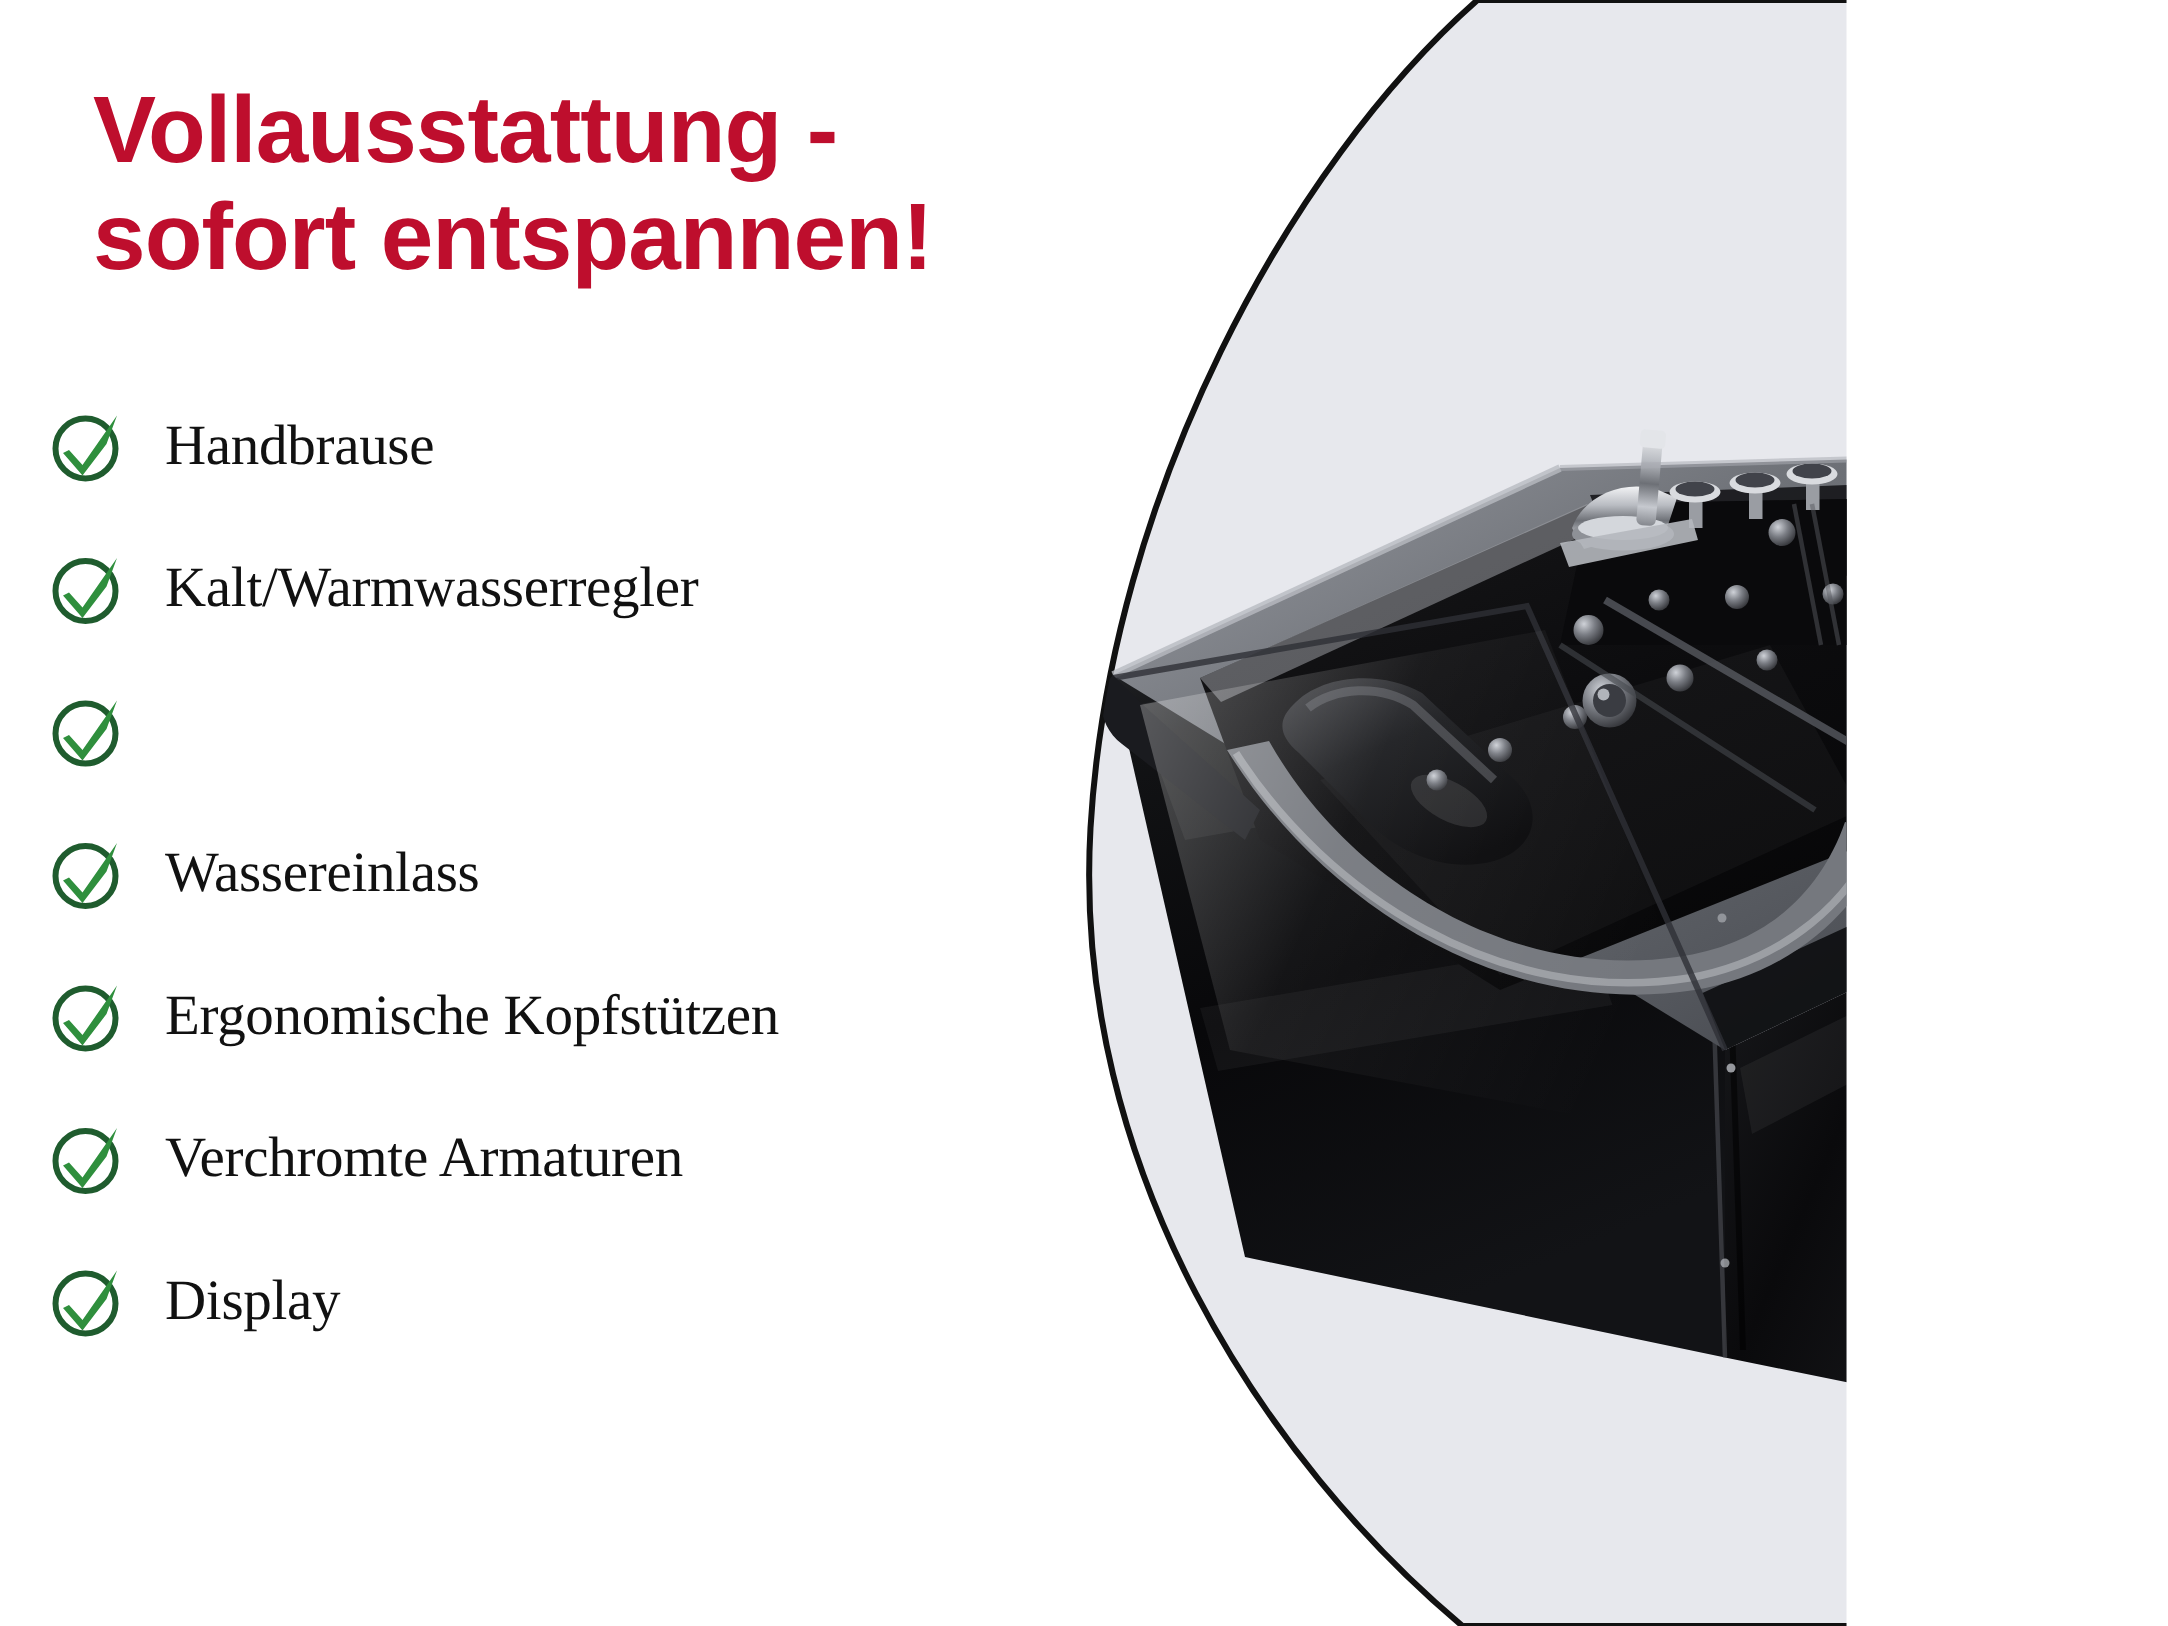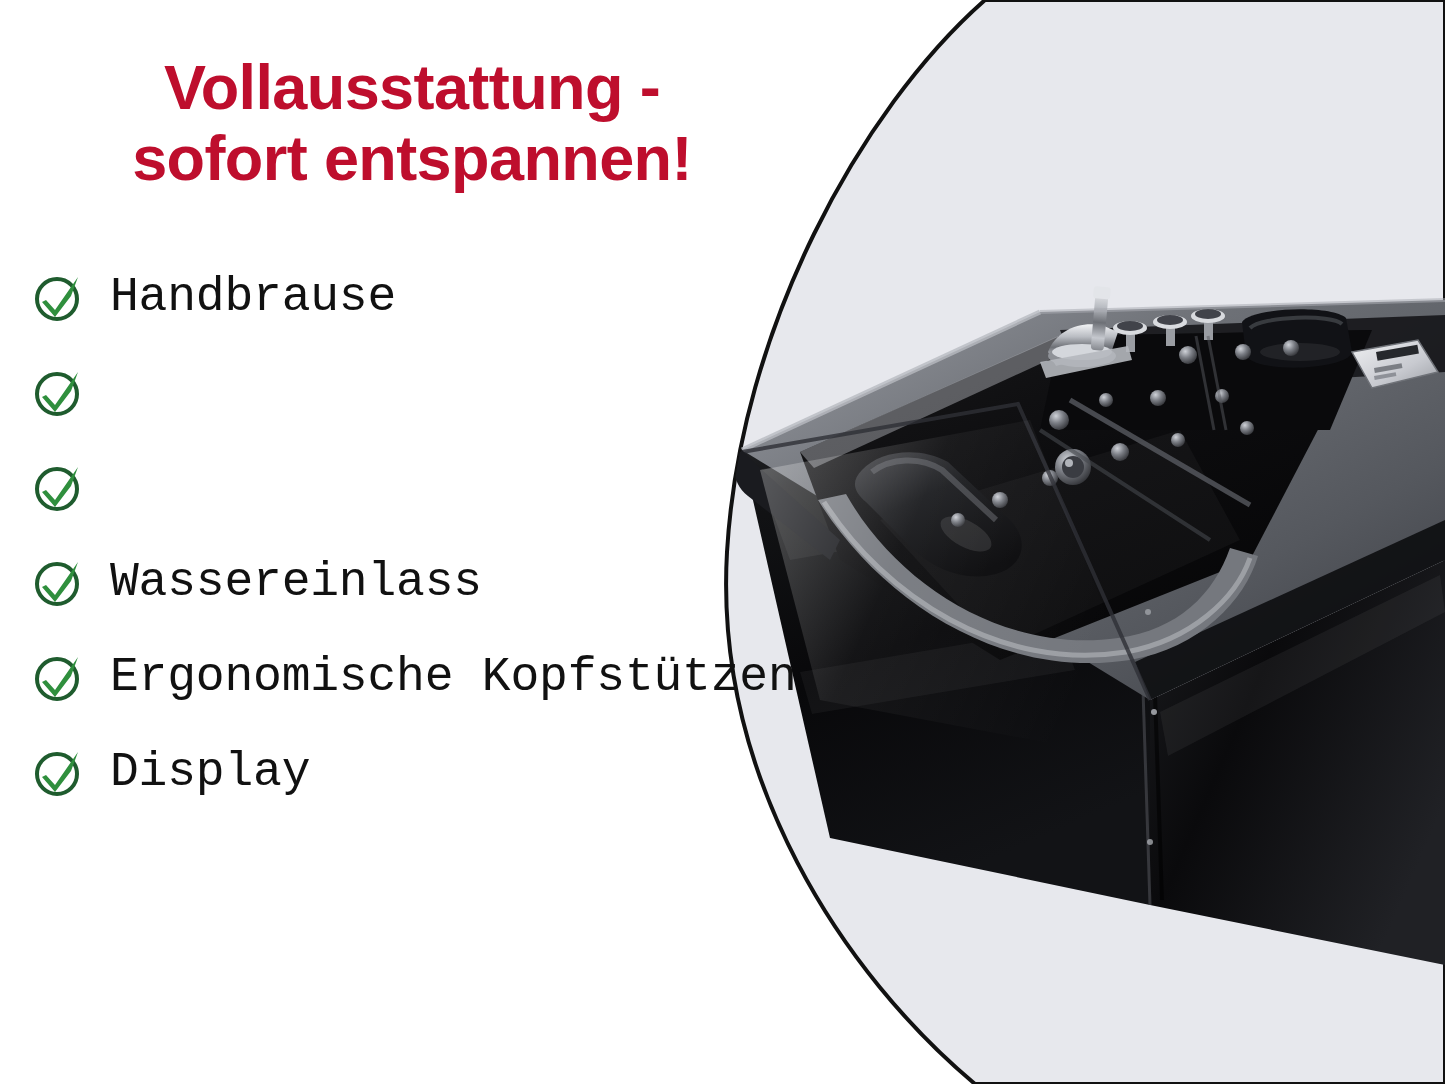--- a/index.html
+++ b/index.html
@@ -4,24 +4,23 @@
 <style>
   html,body{margin:0;padding:0;}
   body{
     width:1445px;height:1084px;
     background:#ffffff;
     font-family:"Liberation Sans","DejaVu Sans",sans-serif;
     overflow:hidden;
   }
   .poster{
     position:relative;
-    width:1445px;height:1084px;
+    width:1231px;height:1084px;
     background:#ffffff;
     overflow:hidden;
-    text-align:center;
   }
 
   
   .panel-layer{
     position:absolute;left:0;top:0;width:1445px;height:1084px;
     pointer-events:none;
   }
   .panel-layer svg{display:block;width:1445px;height:1084px;}
 
   
@@ -57,22 +56,22 @@
     height:95px;
   }
   .check-wrap{
     flex:0 0 auto;
     width:56px;height:56px;
     margin-right:24px;
     display:block;
   }
   .check-wrap svg{display:block;width:56px;height:56px;}
   .feature-label{
-    font-family:Liberation Mono, monospace;
-    font-size:48px;
+    font-family:Liberation Serif, serif;
+    font-size:38px;
     font-weight:normal;
     color:#111111;
     letter-spacing:-0.2px;
     line-height:1;
     white-space:nowrap;
   }
 
   
   .product-layer{
     position:absolute;left:0;top:0;width:1445px;height:1084px;
@@ -336,20 +335,21 @@
         <span class="feature-label">Handbrause</span>
       </li>
 
       <li class="feature-item">
         <span class="check-wrap">
           <svg viewBox="0 0 56 56" xmlns="http://www.w3.org/2000/svg" aria-hidden="true">
             <circle cx="27" cy="30" r="20" fill="none" stroke="#1f5c2e" stroke-width="4"></circle>
             <path d="M 16 31 L 25 41 L 48 8 L 41 27 L 25 48 L 12 33 Z" fill="#2f8f3d"></path>
           </svg>
         </span>
+        <span class="feature-label">Kalt/Warmwasserregler</span>
       </li>
 
       <li class="feature-item">
         <span class="check-wrap">
           <svg viewBox="0 0 56 56" xmlns="http://www.w3.org/2000/svg" aria-hidden="true">
             <circle cx="27" cy="30" r="20" fill="none" stroke="#1f5c2e" stroke-width="4"></circle>
             <path d="M 16 31 L 25 41 L 48 8 L 41 27 L 25 48 L 12 33 Z" fill="#2f8f3d"></path>
           </svg>
         </span>
       </li>
@@ -367,20 +367,29 @@
       <li class="feature-item">
         <span class="check-wrap">
           <svg viewBox="0 0 56 56" xmlns="http://www.w3.org/2000/svg" aria-hidden="true">
             <circle cx="27" cy="30" r="20" fill="none" stroke="#1f5c2e" stroke-width="4"></circle>
             <path d="M 16 31 L 25 41 L 48 8 L 41 27 L 25 48 L 12 33 Z" fill="#2f8f3d"></path>
           </svg>
         </span>
         <span class="feature-label">Ergonomische Kopfstützen</span>
       </li>
 
+      <li class="feature-item">
+        <span class="check-wrap">
+          <svg viewBox="0 0 56 56" xmlns="http://www.w3.org/2000/svg" aria-hidden="true">
+            <circle cx="27" cy="30" r="20" fill="none" stroke="#1f5c2e" stroke-width="4"></circle>
+            <path d="M 16 31 L 25 41 L 48 8 L 41 27 L 25 48 L 12 33 Z" fill="#2f8f3d"></path>
+          </svg>
+        </span>
+        <span class="feature-label">Verchromte Armaturen</span>
+      </li>
 
       <li class="feature-item">
         <span class="check-wrap">
           <svg viewBox="0 0 56 56" xmlns="http://www.w3.org/2000/svg" aria-hidden="true">
             <circle cx="27" cy="30" r="20" fill="none" stroke="#1f5c2e" stroke-width="4"></circle>
             <path d="M 16 31 L 25 41 L 48 8 L 41 27 L 25 48 L 12 33 Z" fill="#2f8f3d"></path>
           </svg>
         </span>
         <span class="feature-label">Display</span>
       </li>

